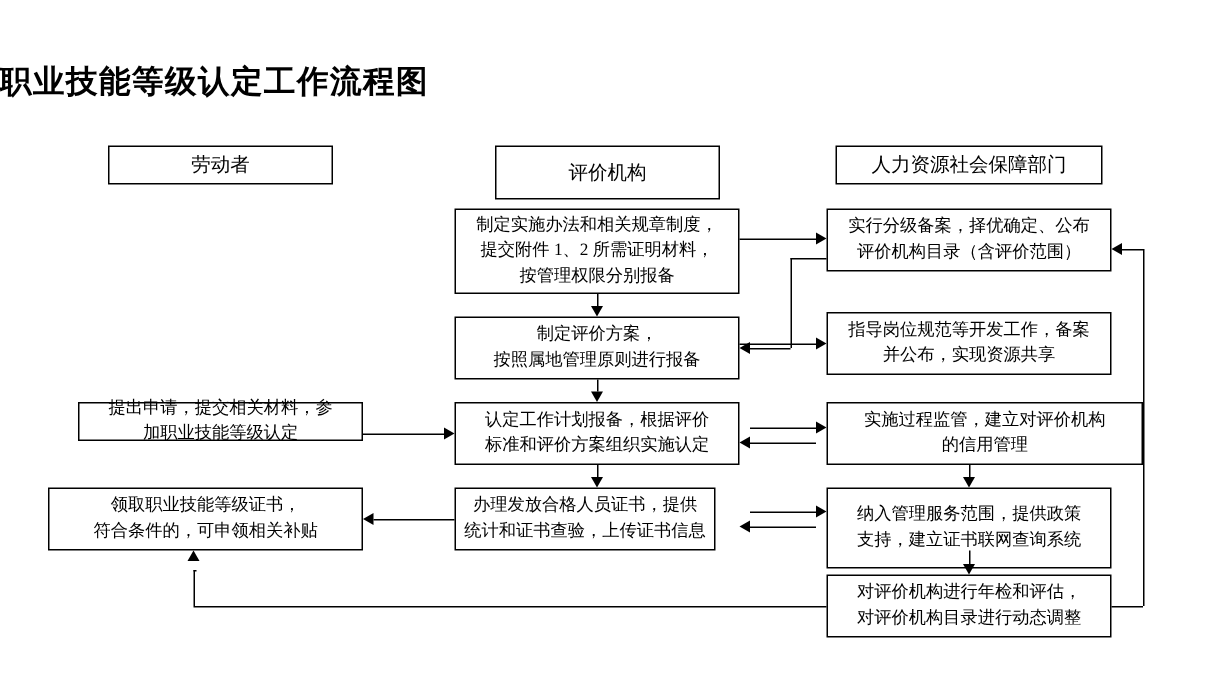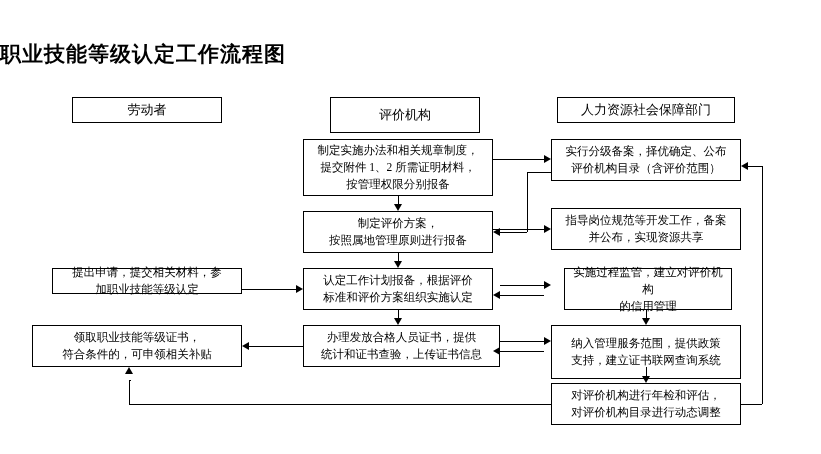--- a/index.html
+++ b/index.html
@@ -105,34 +105,34 @@
 按管理权限分别报备</span>
   </div>
   <div class="box" style="left:303px; top:211px; width:190px; height:42px;">
     <span>制定评价方案，
 按照属地管理原则进行报备</span>
   </div>
   <div class="box" style="left:303px; top:268px; width:190px; height:42px;">
     <span>认定工作计划报备，根据评价
 标准和评价方案组织实施认定</span>
   </div>
-  <div class="box" style="left:303px; top:325px; width:197px; height:42px;">
+  <div class="box" style="left:303px; top:325px; width:174px; height:42px;">
     <span>办理发放合格人员证书，提供
 统计和证书查验，上传证书信息</span>
   </div>
 
   <div class="box" style="left:551px; top:139px; width:190px; height:42px;">
     <span>实行分级备案，择优确定、公布
 评价机构目录（含评价范围）</span>
   </div>
   <div class="box" style="left:551px; top:208px; width:190px; height:42px;">
     <span>指导岗位规范等开发工作，备案
 并公布，实现资源共享</span>
   </div>
-  <div class="box" style="left:564px; top:268px; width:168px; height:42px;">
+  <div class="box" style="left:551px; top:268px; width:211px; height:42px;">
     <span>实施过程监管，建立对评价机构
 的信用管理</span>
   </div>
   <div class="box" style="left:551px; top:325px; width:190px; height:54px;">
     <span>纳入管理服务范围，提供政策
 支持，建立证书联网查询系统</span>
   </div>
   <div class="box" style="left:551px; top:383px; width:190px; height:42px;">
     <span>对评价机构进行年检和评估，
 对评价机构目录进行动态调整</span>

